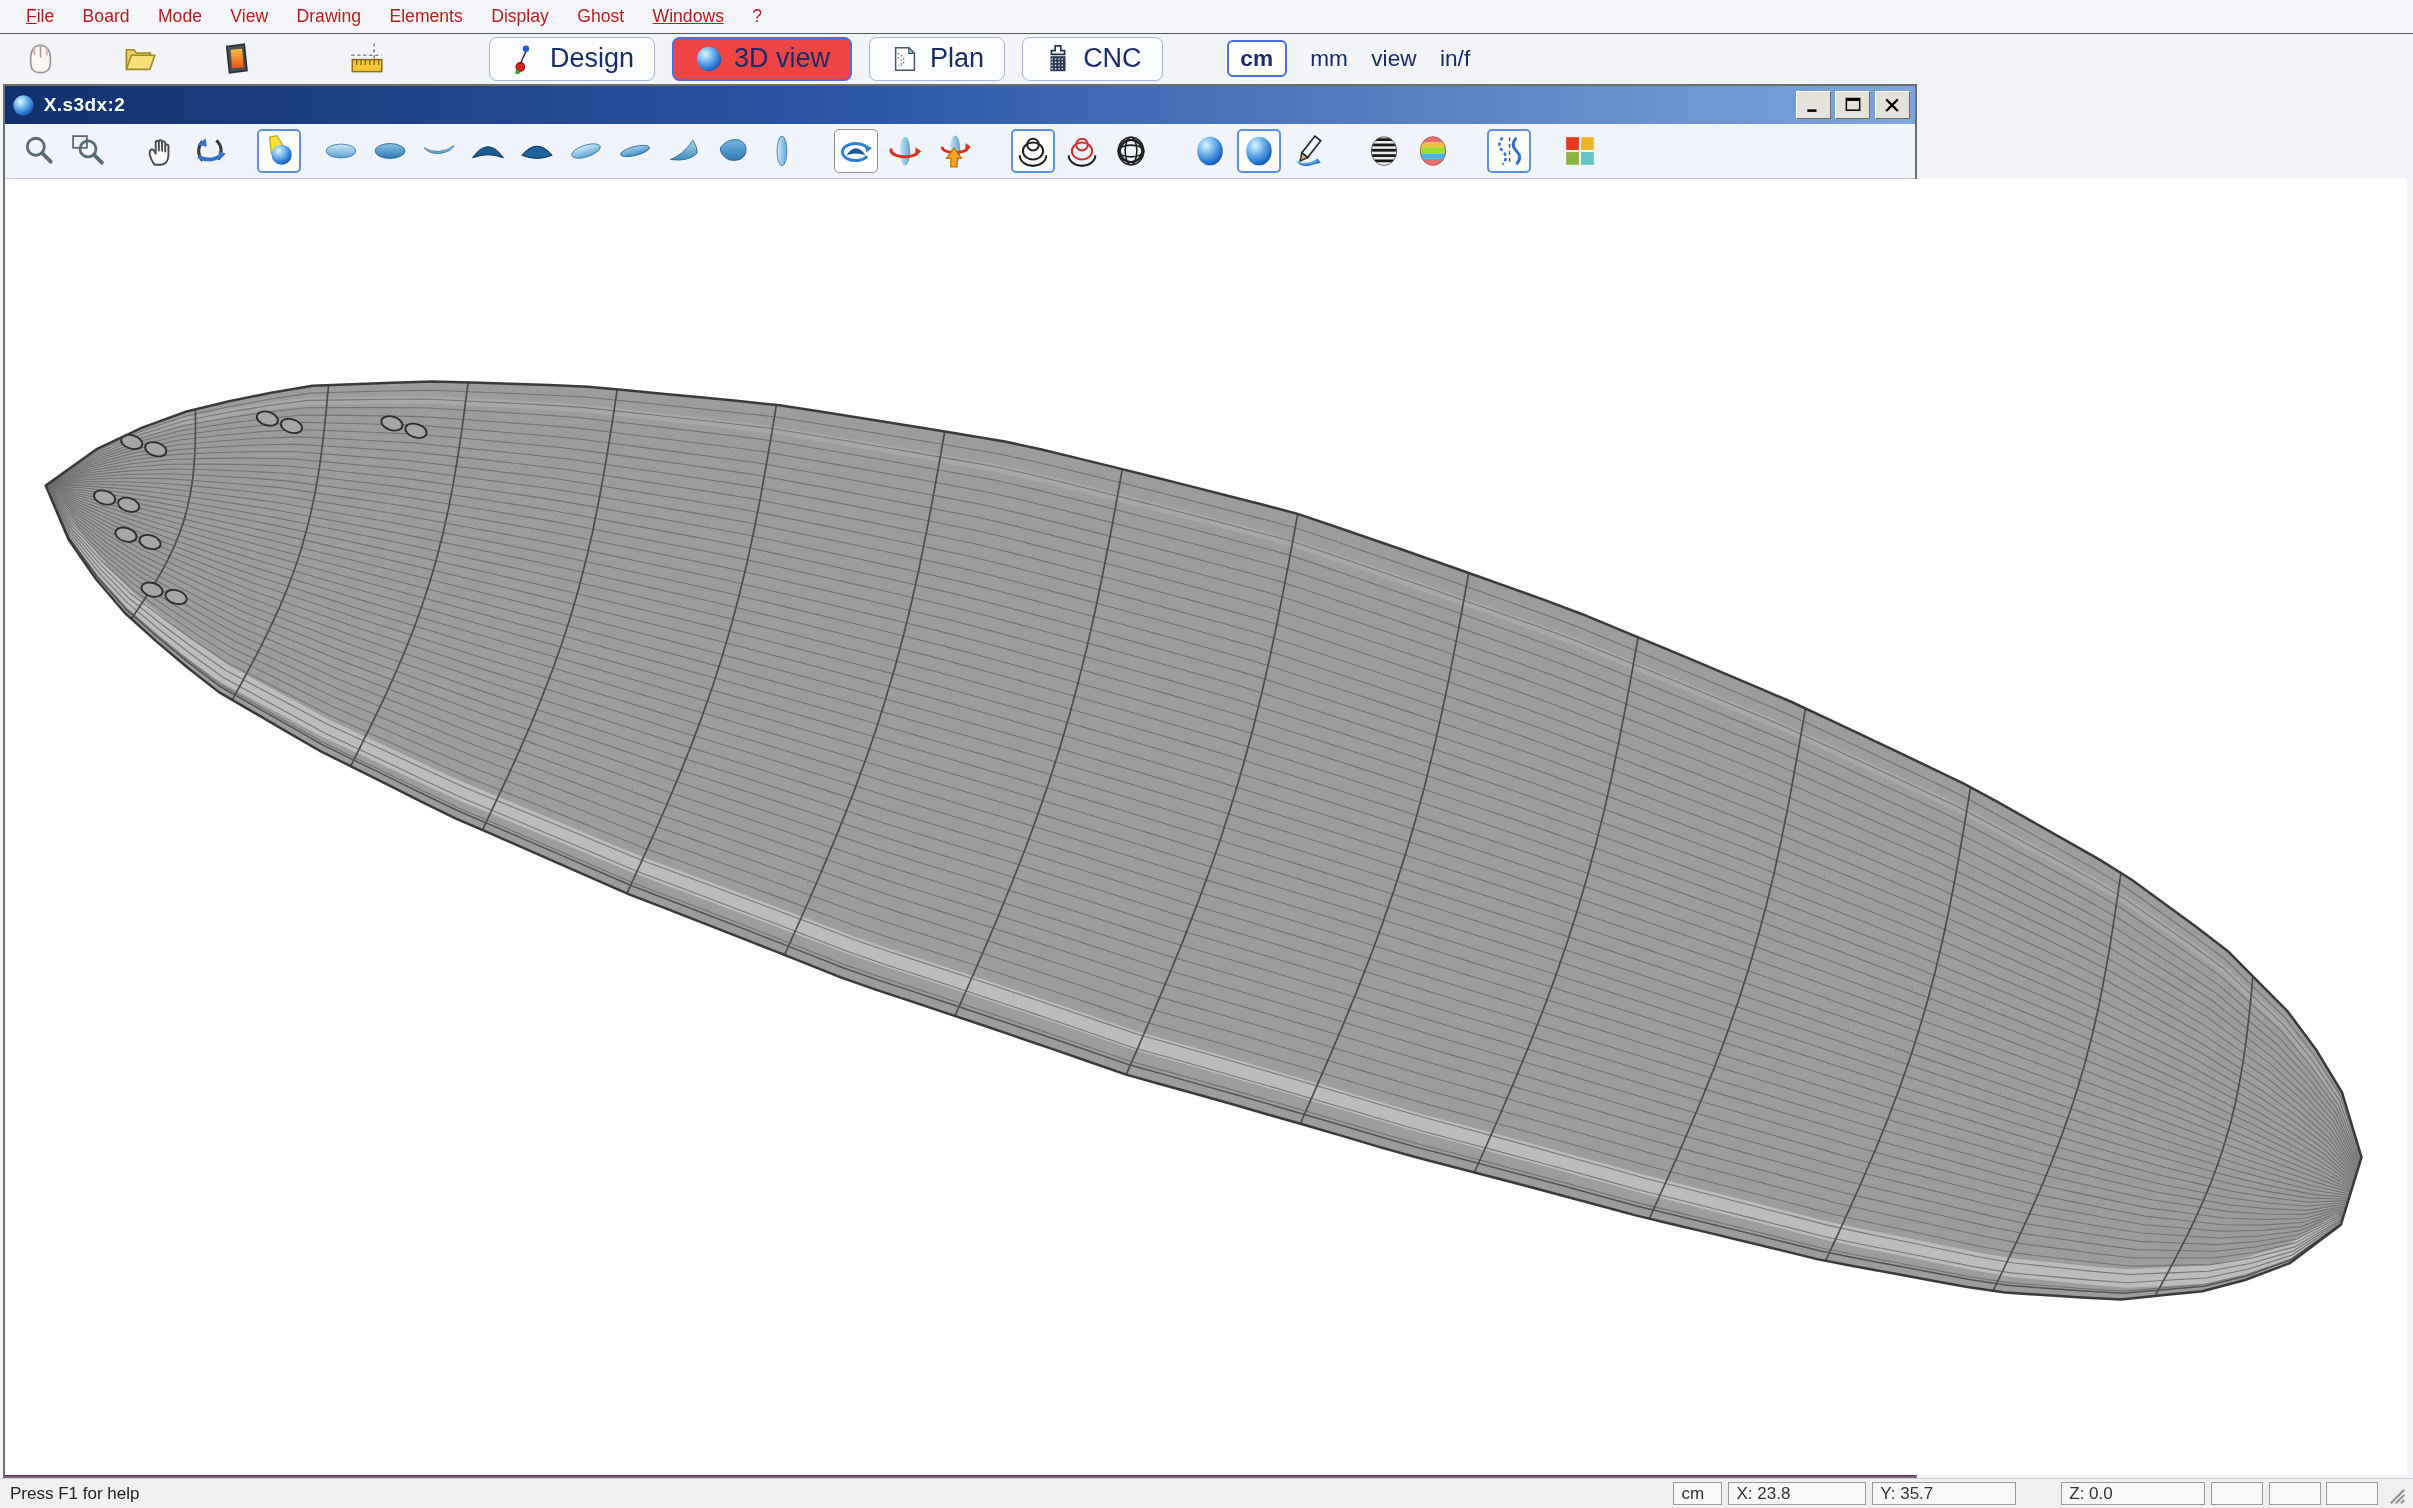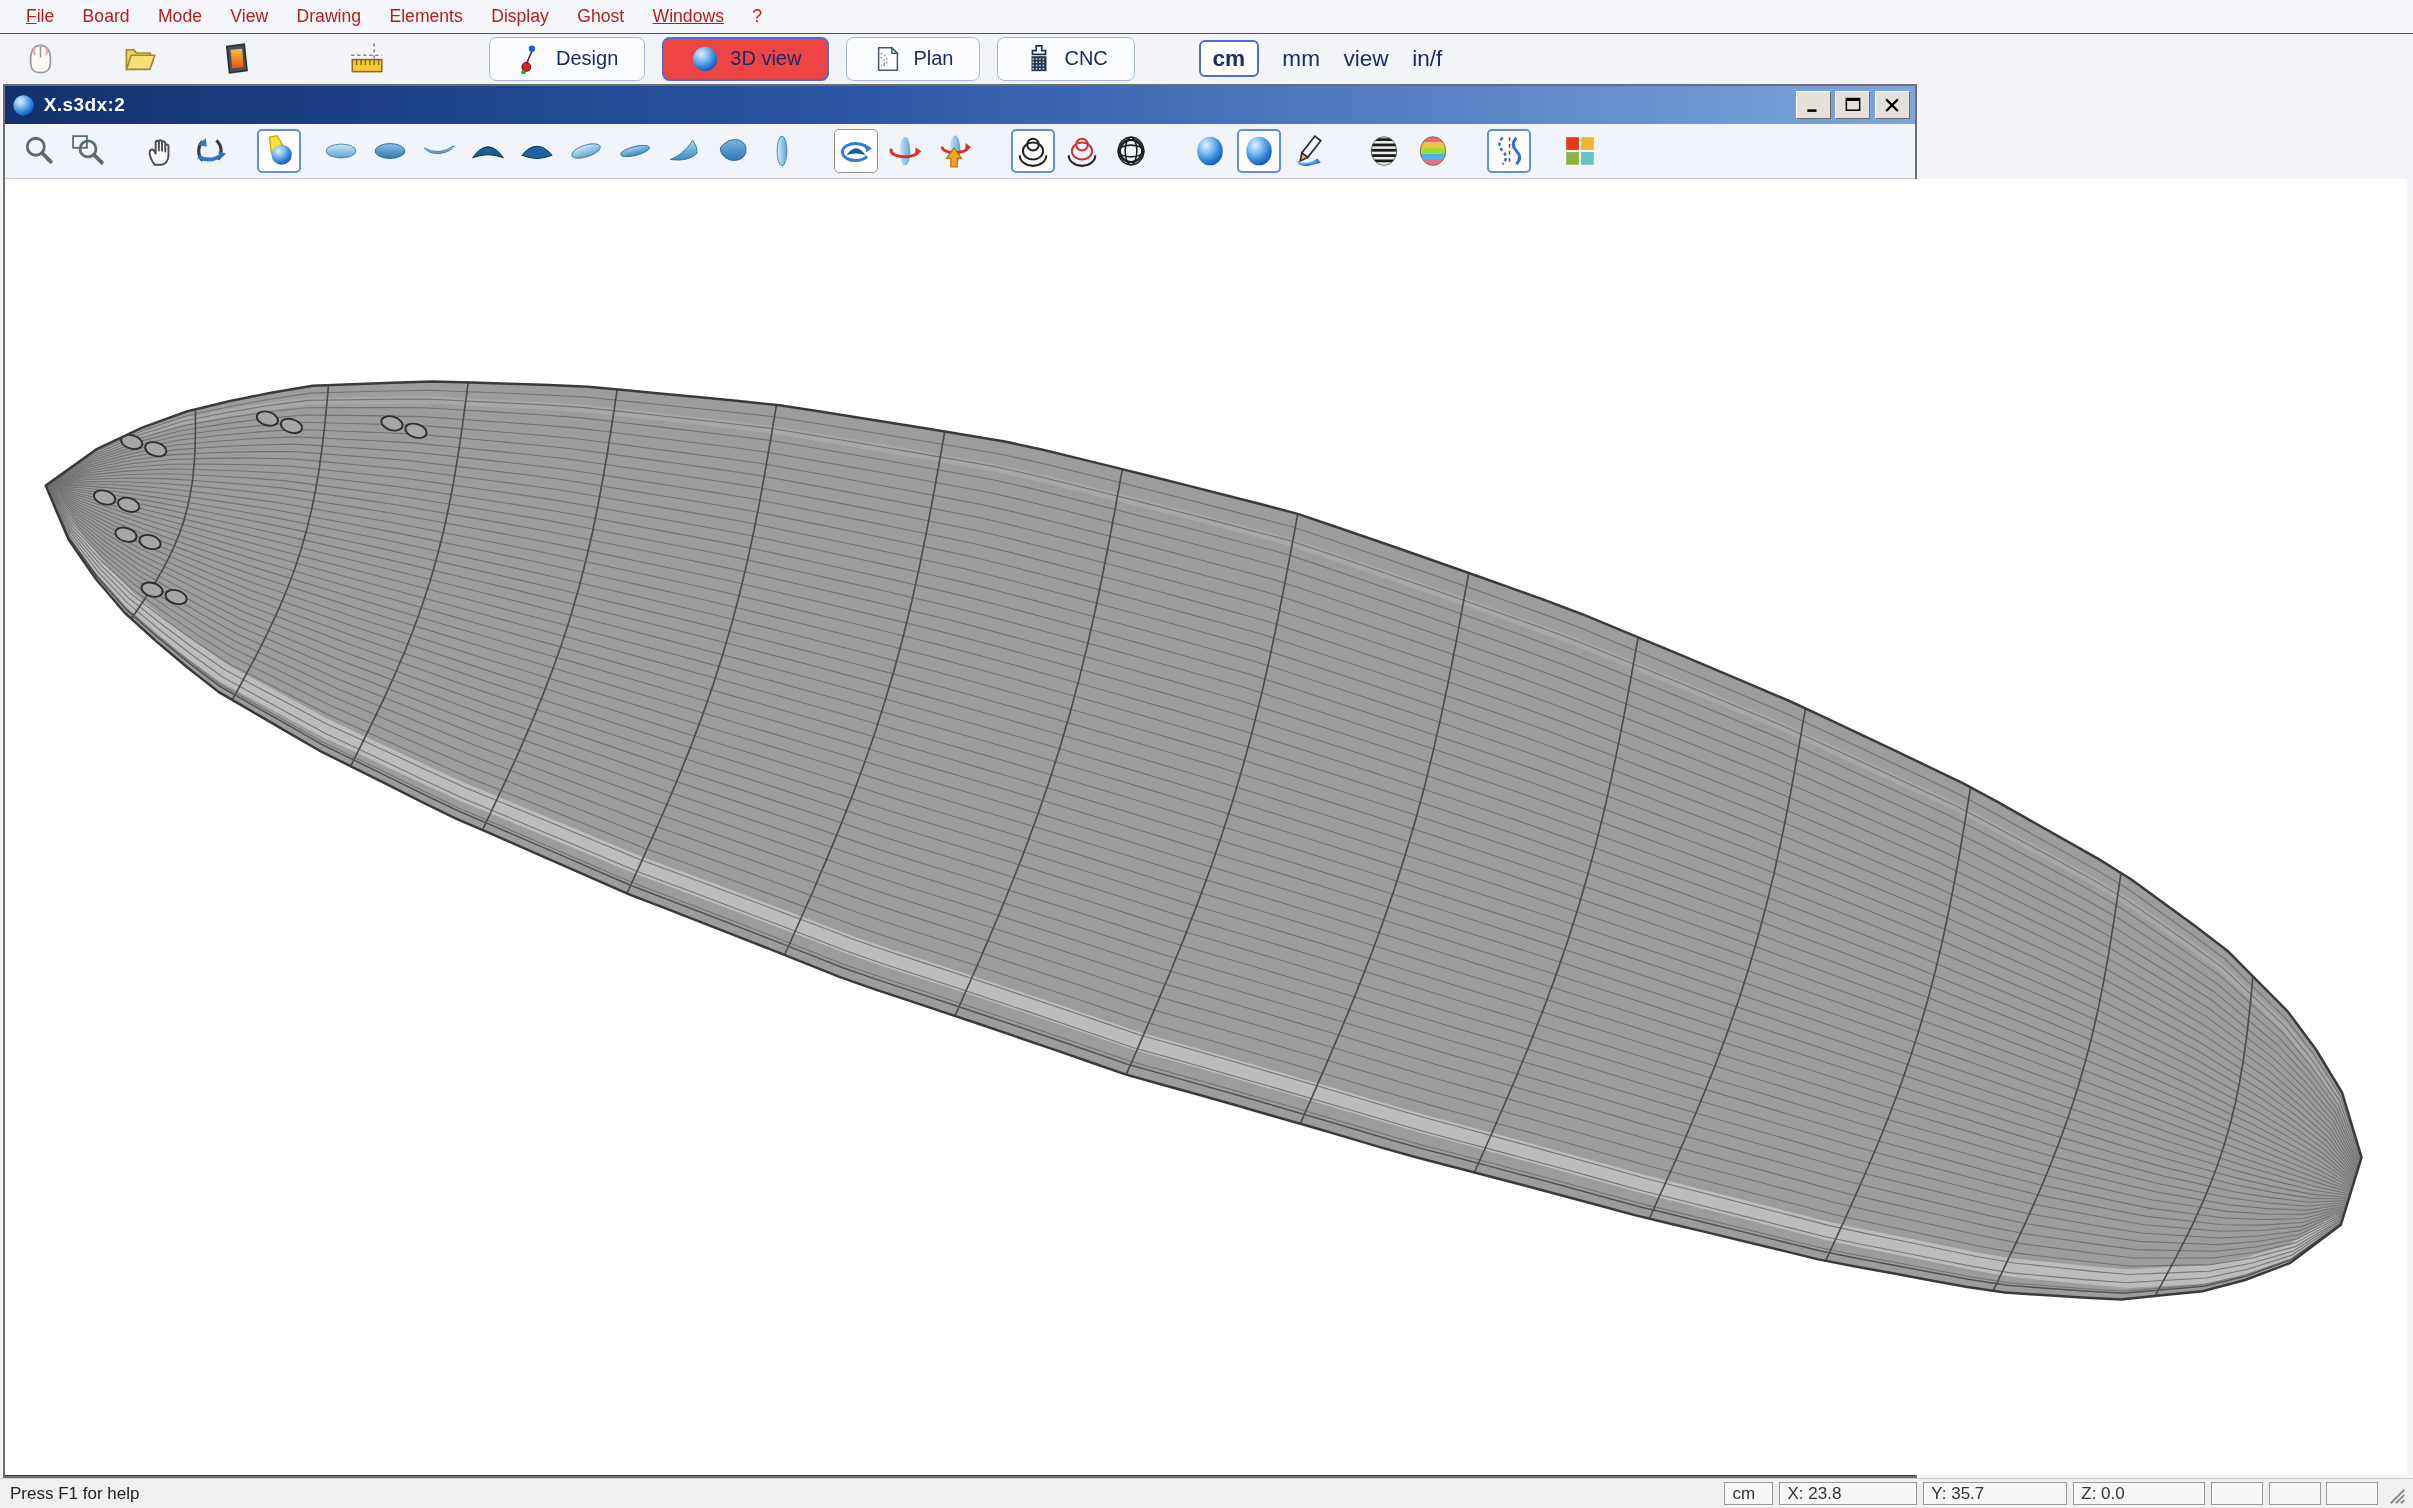--- a/index.html
+++ b/index.html
@@ -16,23 +16,23 @@
   }
   .menu-item{font-size:17.6px;color:#b91c1c;padding:0 14.2px;cursor:default;white-space:nowrap;}
   .menu-item u{text-decoration:underline;}
   
   .toolbar1{
     position:absolute;left:0;top:35px;width:2413px;height:47px;
     background:#f2f4f8;display:flex;align-items:center;box-sizing:border-box;
   }
   .tool-icon-btn{width:47px;height:42px;display:flex;align-items:center;justify-content:center;}
   .mode-btn{
-    height:44px;display:flex;align-items:center;gap:10px;padding:0 26px;
+    height:44px;display:flex;align-items:center;gap:10px;padding:0 20px;
     border:1.7px solid #a6b4de;border-radius:7.5px;background:#fbfcff;
-    font-size:20px;color:#1a2b6b;margin-right:17px;box-sizing:border-box;white-space:nowrap;
+    font-size:27px;color:#1a2b6b;margin-right:17px;box-sizing:border-box;white-space:nowrap;
   }
   .mode-btn.selected{border:2.5px solid #4a6fd8;background:#ef4444;}
   .unit-btn{font-size:22.6px;color:#1a2b6b;margin-left:23.5px;white-space:nowrap;}
   .unit-btn.selected{
     border:2.1px solid #4a6fd8;border-radius:5.9px;background:#ffffff;
     padding:3.4px 11.7px;margin-left:47px;font-weight:bold;
   }
   
   .mdi-window{
     position:absolute;left:3.4px;top:84px;width:1914px;height:1394px;
@@ -690,21 +690,21 @@
       </svg>
   </div>
 </div>
 
 <div class="statusbar">
   <span class="status-left">Press F1 for help</span>
   <div class="status-right" id="statusRight">
       <div class="status-box" style="width: 49px;">cm</div>
       <div class="status-box" style="width: 138px;">X: 23.8</div>
       <div class="status-box" style="width: 144px;">Y: 35.7</div>
-      <div class="status-box" style="width: 132px;">Z: 0.0</div>
+      <div class="status-box" style="width: 144px; margin-left: 39px;">Z: 0.0</div>
       <div class="status-box" style="width: 52px;"></div>
       <div class="status-box" style="width: 52px;"></div>
       <div class="status-box" style="width: 52px;"></div>
       <span style="display: flex;">
         <svg width="22" height="22" viewBox="0 0 26 26">
           <g stroke="#8f8f8f" stroke-width="2.4">
             <line x1="24" y1="8" x2="8" y2="24"></line>
             <line x1="24" y1="14" x2="14" y2="24"></line>
             <line x1="24" y1="20" x2="20" y2="24"></line>
           </g>

